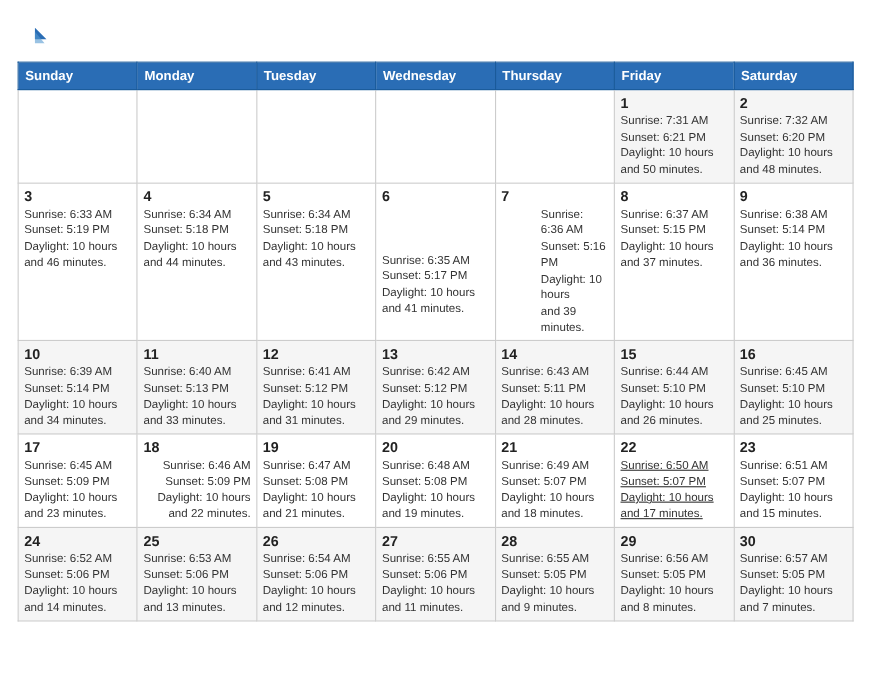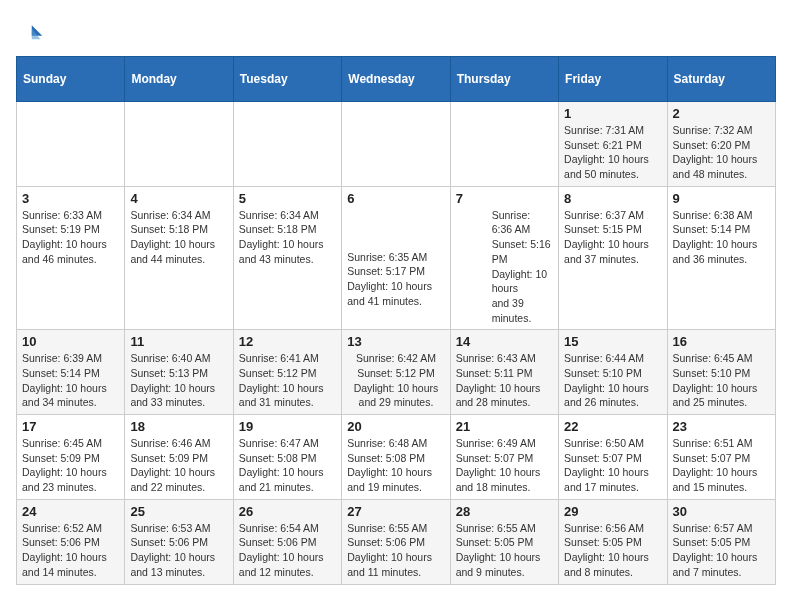--- a/index.html
+++ b/index.html
@@ -55,21 +55,21 @@
       color: #555;
     }
     .calendar {
       width: 100%;
       border-collapse: collapse;
       font-size: 11px;
     }
     .calendar thead th {
       background: #2a6db5;
       color: #fff;
-      padding: 15px 6px;
+      padding: 5px 6px;
       text-align: left;
       font-size: 12px;
       font-weight: bold;
       border: 1px solid #1a5a9a;
     }
     .calendar tbody td {
       border: 1px solid #ccc;
       vertical-align: top;
       padding: 4px 5px;
       width: 108px;
@@ -222,21 +222,21 @@
         </td>
         <td>
           <span class="day-number">12</span>
           <div class="day-info" style="white-space: pre-line;">Sunrise: 6:41 AM
 Sunset: 5:12 PM
 Daylight: 10 hours
 and 31 minutes.</div>
         </td>
         <td>
           <span class="day-number">13</span>
-          <div class="day-info" style="white-space: pre-line; text-align: center;">Sunrise: 6:42 AM
+          <div class="day-info" style="white-space: pre-line;">Sunrise: 6:42 AM
 Sunset: 5:12 PM
 Daylight: 10 hours
 and 29 minutes.</div>
         </td>
         <td>
           <span class="day-number">14</span>
           <div class="day-info" style="white-space: pre-line;">Sunrise: 6:43 AM
 Sunset: 5:11 PM
 Daylight: 10 hours
 and 28 minutes.</div>
@@ -259,21 +259,21 @@
       <tr>
         <td>
           <span class="day-number">17</span>
           <div class="day-info" style="white-space: pre-line;">Sunrise: 6:45 AM
 Sunset: 5:09 PM
 Daylight: 10 hours
 and 23 minutes.</div>
         </td>
         <td>
           <span class="day-number">18</span>
-          <div class="day-info" style="white-space: pre-line;">Sunrise: 6:46 AM
+          <div class="day-info" style="white-space: pre-line; text-align: right;">Sunrise: 6:46 AM
 Sunset: 5:09 PM
 Daylight: 10 hours
 and 22 minutes.</div>
         </td>
         <td>
           <span class="day-number">19</span>
           <div class="day-info" style="white-space: pre-line;">Sunrise: 6:47 AM
 Sunset: 5:08 PM
 Daylight: 10 hours
 and 21 minutes.</div>
@@ -287,21 +287,21 @@
         </td>
         <td>
           <span class="day-number">21</span>
           <div class="day-info" style="white-space: pre-line;">Sunrise: 6:49 AM
 Sunset: 5:07 PM
 Daylight: 10 hours
 and 18 minutes.</div>
         </td>
         <td>
           <span class="day-number">22</span>
-          <div class="day-info" style="white-space: pre-line;">Sunrise: 6:50 AM
+          <div class="day-info" style="white-space: pre-line; text-decoration: underline;">Sunrise: 6:50 AM
 Sunset: 5:07 PM
 Daylight: 10 hours
 and 17 minutes.</div>
         </td>
         <td>
           <span class="day-number">23</span>
           <div class="day-info" style="white-space: pre-line;">Sunrise: 6:51 AM
 Sunset: 5:07 PM
 Daylight: 10 hours
 and 15 minutes.</div>

